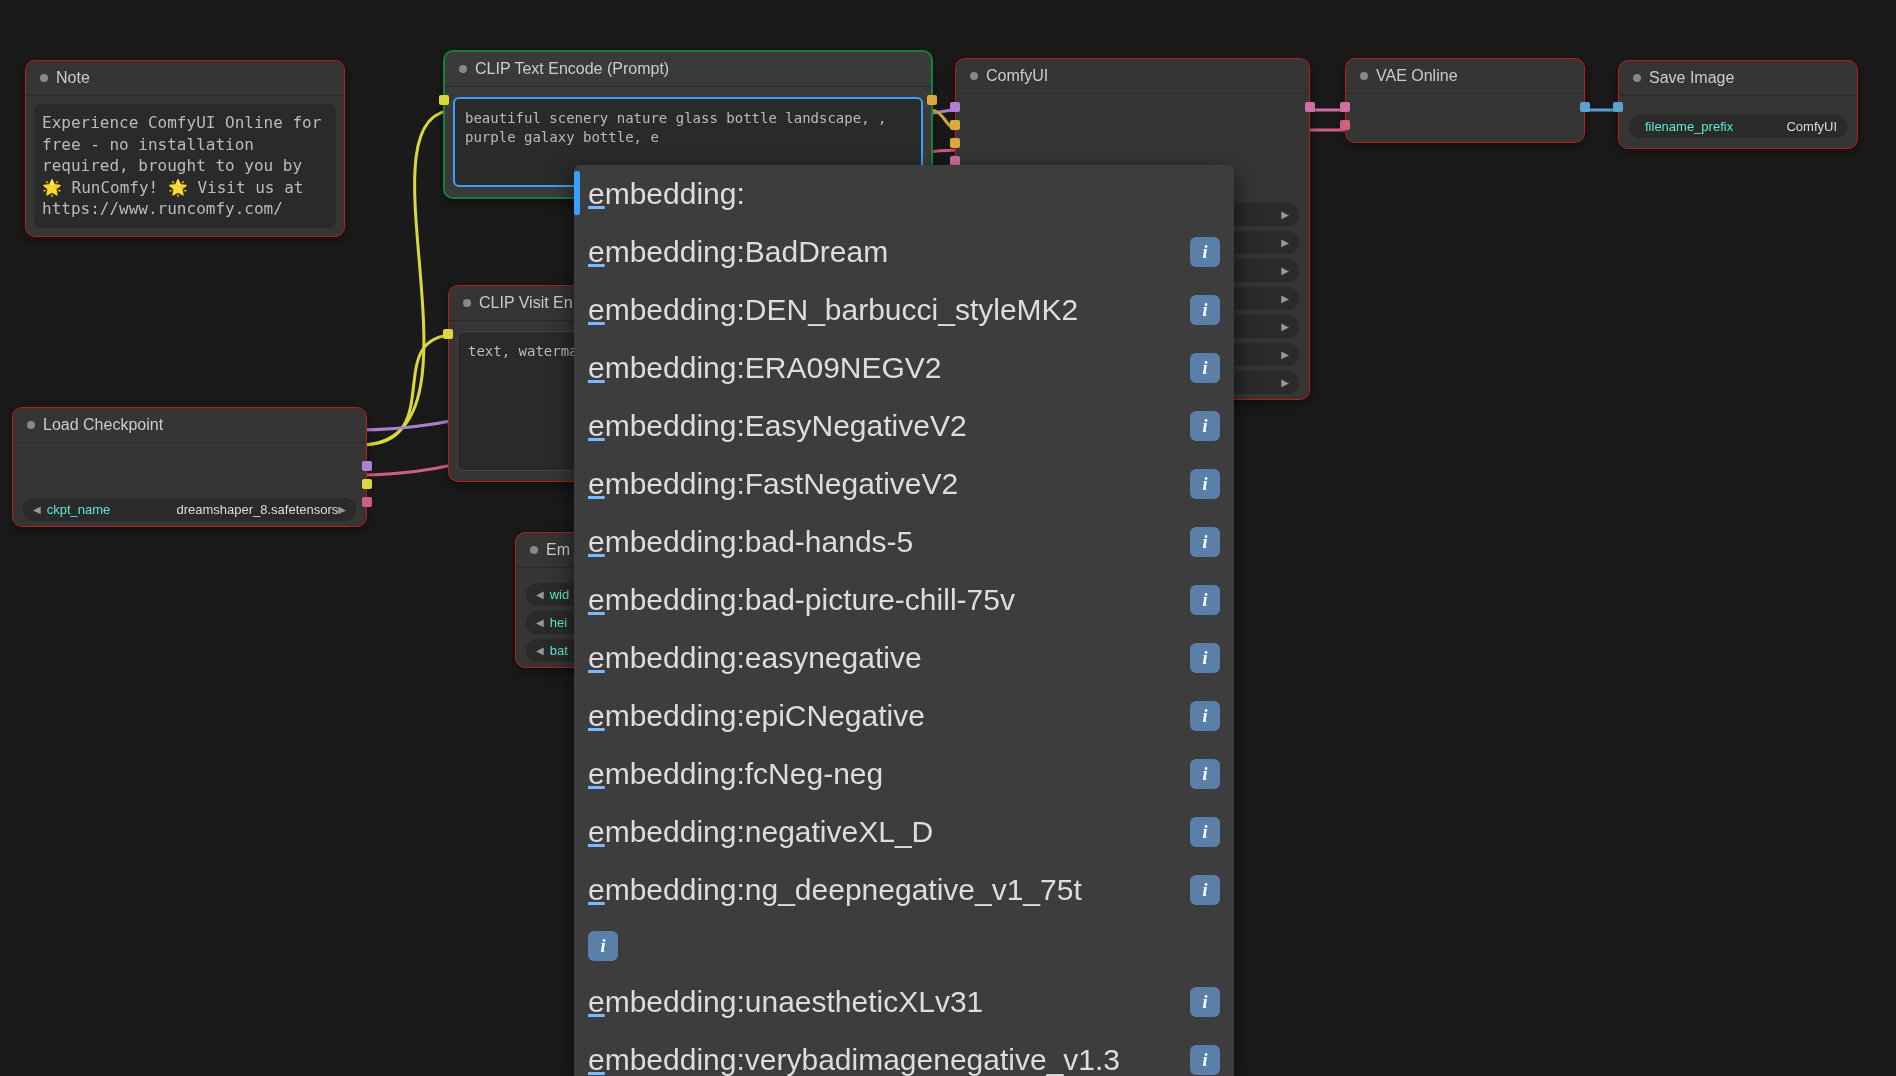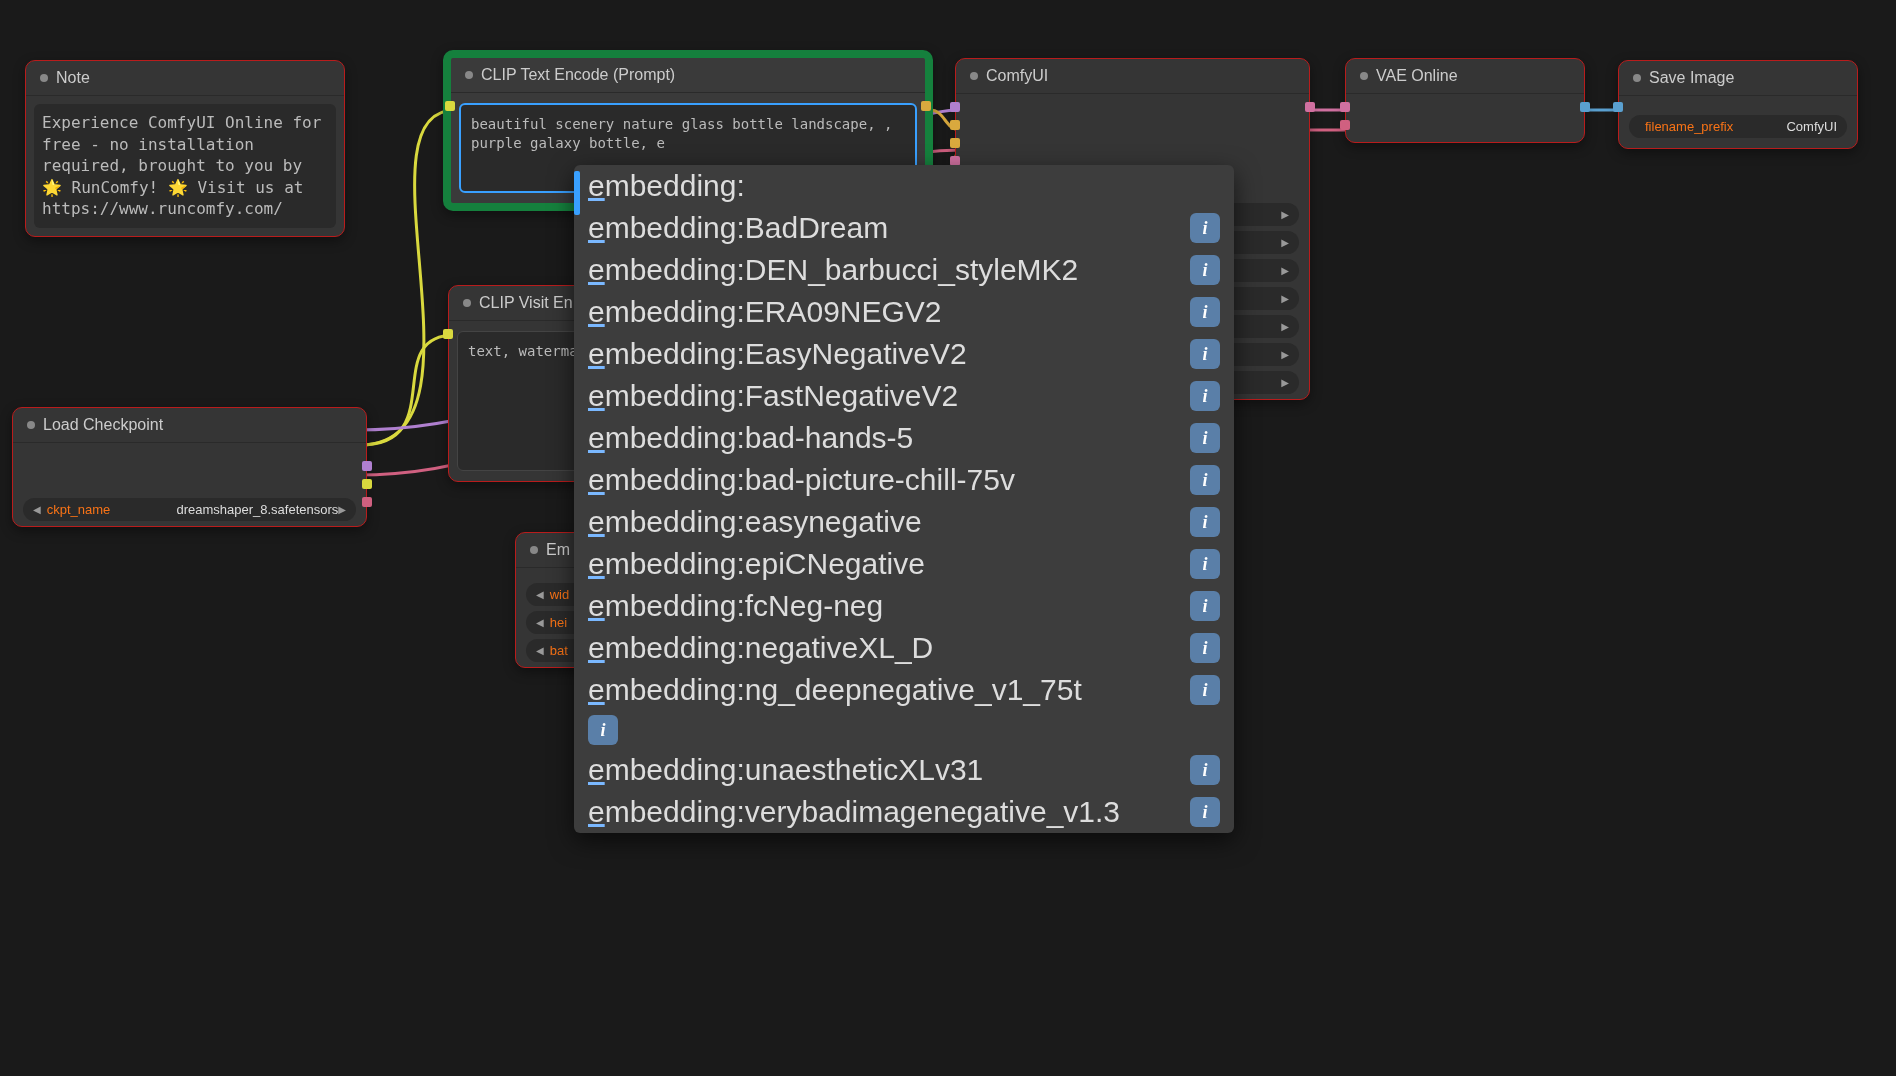--- a/index.html
+++ b/index.html
@@ -16,21 +16,21 @@
   svg.wires { position: absolute; inset: 0; width: 100%; height: 100%; pointer-events: none; }
 
   .node {
     position: absolute;
     background: #353535;
     border: 1px solid #b91c1c;
     border-radius: 10px;
     box-shadow: 0 4px 12px rgba(0,0,0,.4);
   }
   .node.selected {
-    border: 8px solid #15803d;
+    border: 2px solid #15803d;
     background: #3a3a3a;
   }
   .node-header {
     display: flex;
     align-items: center;
     gap: 8px;
     padding: 8px 14px;
     border-bottom: 1px solid #2a2a2a;
     font-size: 16px;
     color: #ccc;
@@ -79,38 +79,38 @@
     display: flex;
     align-items: center;
     justify-content: space-between;
     background: #2a2a2a;
     border-radius: 14px;
     padding: 4px 10px;
     margin: 5px 10px;
     font-size: 13px;
   }
   .widget-row .tri { font-size: 10px; color: #999; }
-  .widget-row .wlabel { color: #f97316; flex: 1; margin: 0 6px; }
+  .widget-row .wlabel { color: #5eead4; flex: 1; margin: 0 6px; }
   .widget-row .wval { color: #ddd; }
 
   
   .autocomplete {
     position: absolute;
     background: #3d3d3d;
     border-radius: 6px;
     box-shadow: 0 8px 24px rgba(0,0,0,.6);
     max-height: 920px;
     overflow: hidden;
     z-index: 100;
   }
   .ac-item {
     display: flex;
     align-items: center;
     justify-content: space-between;
-    padding: 4px 14px;
+    padding: 12px 14px;
     font-size: 30px;
     color: #ddd;
     cursor: pointer;
   }
   .ac-item .match { text-decoration: underline; text-decoration-color: #7ab8ff; }
   .ac-item .info {
     width: 30px; height: 30px;
     background: #5a7fa8;
     border-radius: 6px;
     display: flex; align-items: center; justify-content: center;

